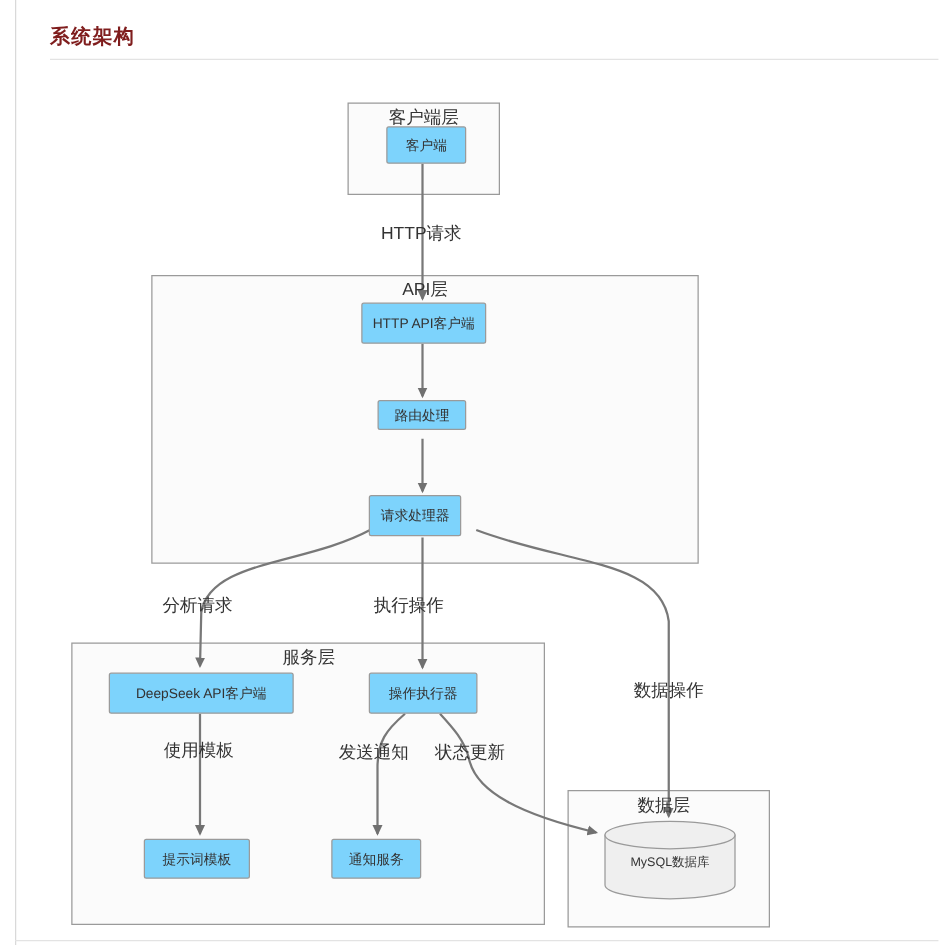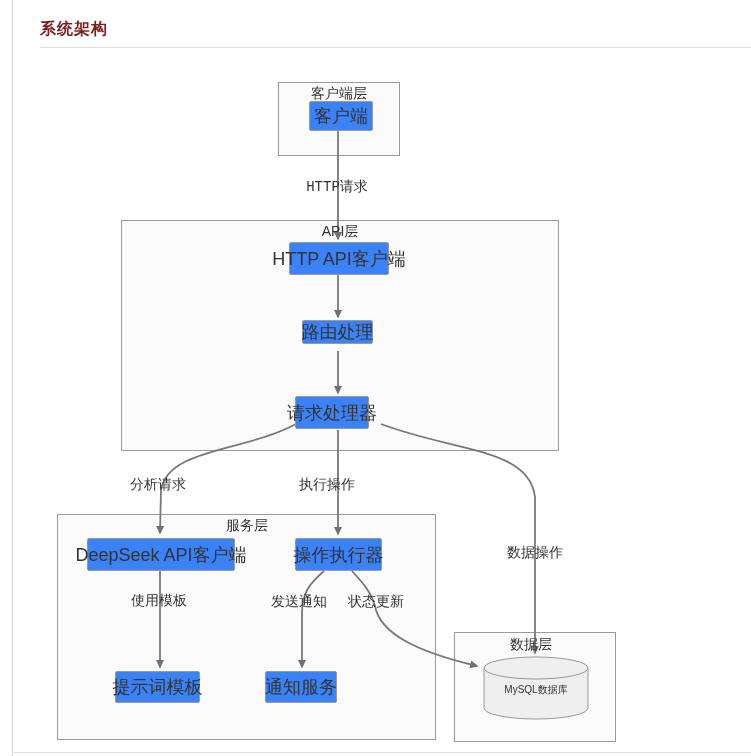--- a/index.html
+++ b/index.html
@@ -5,25 +5,25 @@
   html,body{margin:0;padding:0;background:#ffffff;font-family:"Liberation Sans","DejaVu Sans",sans-serif;}
   .canvas{position:relative;width:751px;height:756px;background:#ffffff;overflow:hidden;}
   .left-border{position:absolute;left:12px;top:0;width:1px;height:756px;background:#d9d9d9;}
   .page-title{position:absolute;left:40px;top:19px;font-size:16px;font-weight:bold;color:#7f1d1d;letter-spacing:1px;text-align:center;}
   .title-divider{position:absolute;left:40px;top:47px;width:711px;height:1px;background:#e3e3e3;}
   .bottom-divider{position:absolute;left:12px;top:752px;width:739px;height:1px;background:#e3e3e3;}
 
   .layer{position:absolute;border:1px solid #9a9a9a;background:#fbfbfb;box-sizing:border-box;}
   .layer-label{position:absolute;transform:translateX(-50%);font-size:14px;color:#333;white-space:nowrap;}
 
-  .node{position:absolute;border:1px solid #9a9a9a;background:#3b82f6;border-radius:2px;
+  .node{position:absolute;border:1px solid #9a9a9a;background:#7dd3fc;border-radius:2px;
         box-sizing:border-box;display:flex;align-items:center;justify-content:center;
-        font-size:18px;color:#333;white-space:nowrap;}
+        font-size:11px;color:#333;white-space:nowrap;}
 
-  .edge-label{position:absolute;transform:translate(-50%,-50%);font-size:14px;color:#333;white-space:nowrap;font-family:Liberation Mono, monospace;}
+  .edge-label{position:absolute;transform:translate(-50%,-50%);font-size:14px;color:#333;white-space:nowrap;}
   .db-label{position:absolute;transform:translate(-50%,-50%);font-size:10px;color:#333;white-space:nowrap;}
 
   svg.edges{position:absolute;left:0;top:0;pointer-events:none;}
 </style>
 </head>
 <body>
 
 <div class="canvas">
 
   <div class="left-border"></div>

